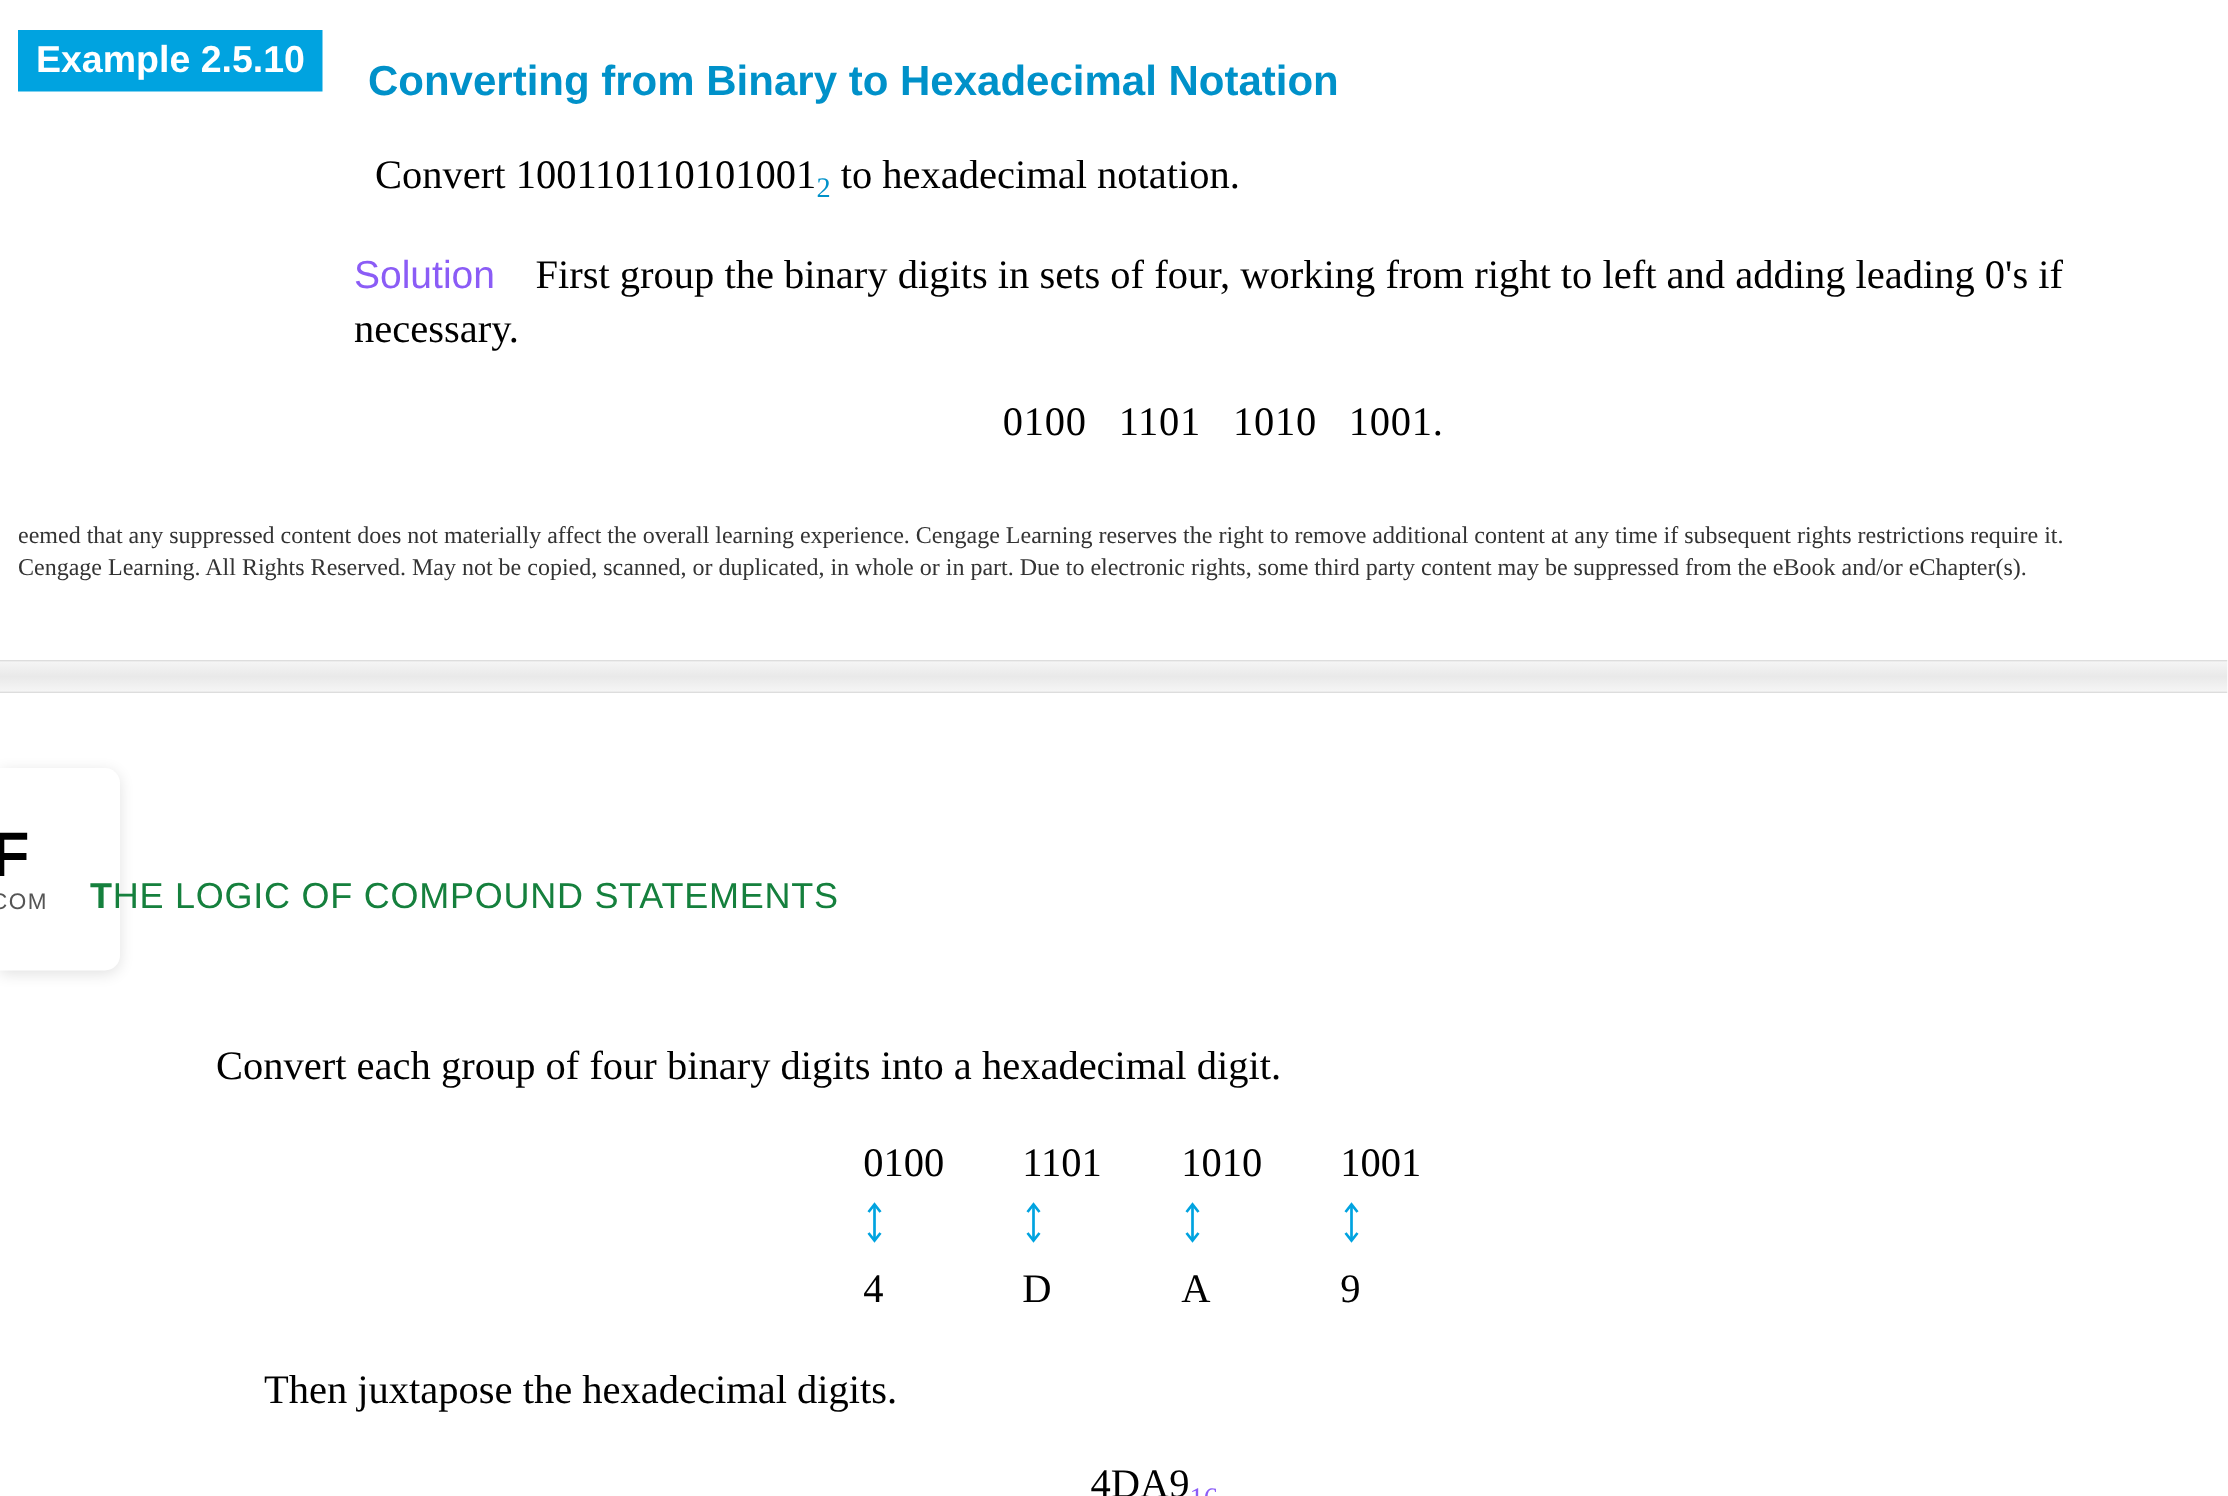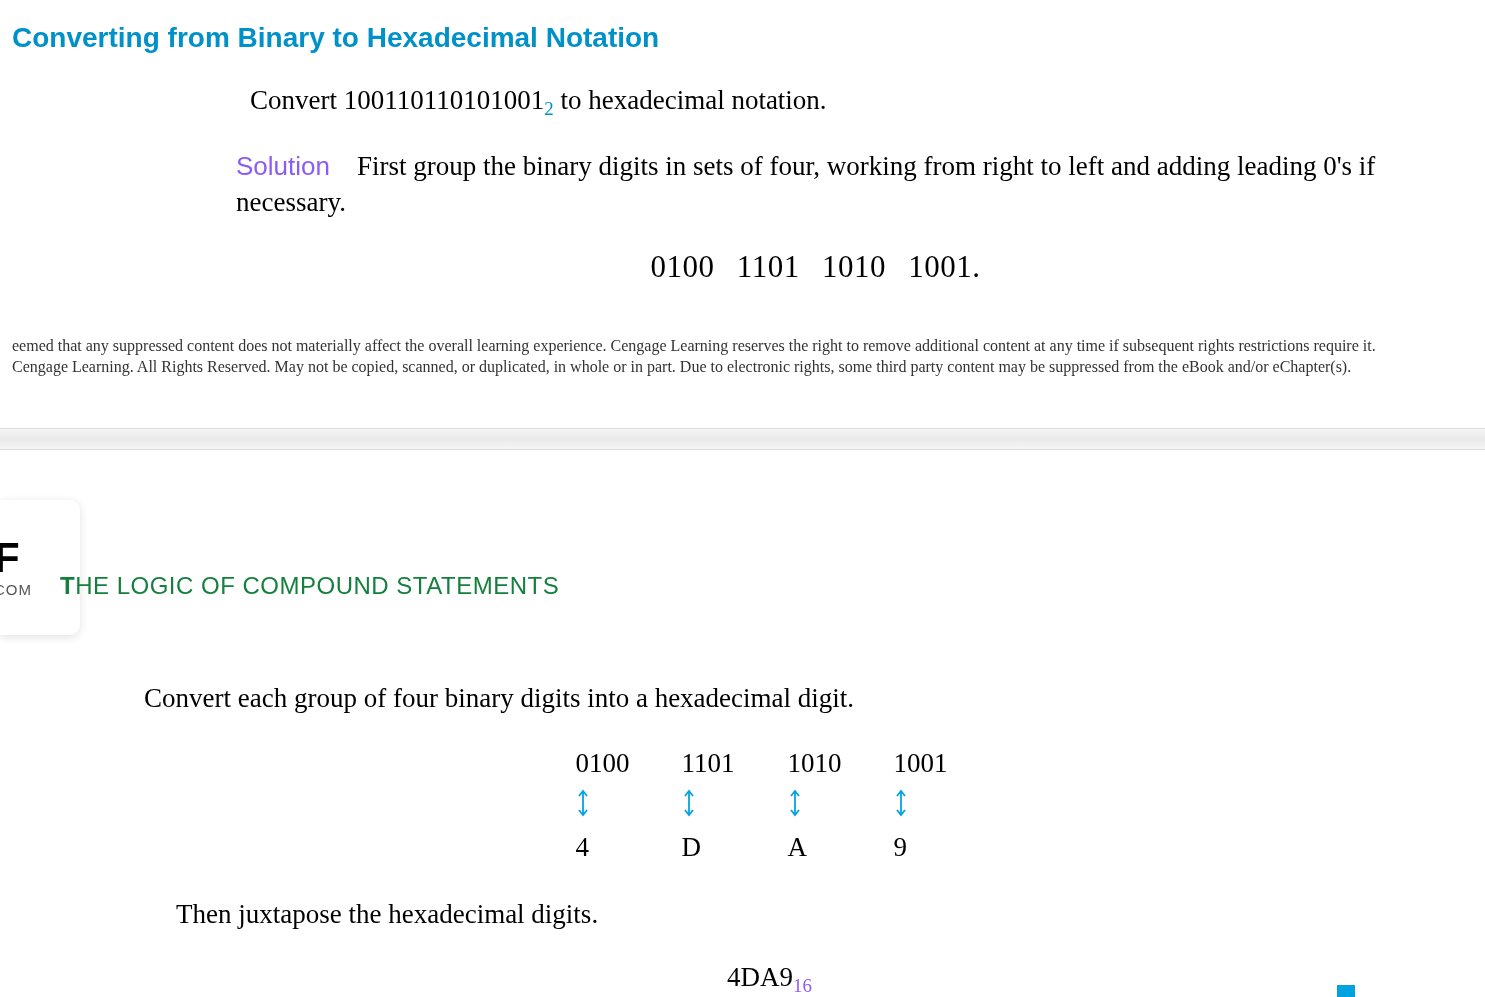--- a/index.html
+++ b/index.html
@@ -28,21 +28,21 @@
     font-weight: 700;
     font-size: 25px;
     padding: 6px 12px;
     white-space: nowrap;
   }
   .example-title {
     color: #0091c9;
     font-family: "Helvetica Neue", Arial, sans-serif;
     font-weight: 700;
     font-size: 28px;
-    margin-top: 2px;
+    margin-top: 18px;
   }
   .body-col {
     margin-left: 224px;
     max-width: 1175px;
   }
   .problem {
     font-size: 27px;
     margin-top: 28px;
     line-height: 1.35;
     margin-left: 14px;
@@ -58,21 +58,21 @@
     font-weight: 400;
     font-size: 26px;
   }
   .solution-block {
     font-size: 27px;
     margin-top: 26px;
     line-height: 1.35;
   }
   .grouped-line {
     text-align: center;
-    font-size: 31px;
+    font-size: 27px;
     margin-top: 28px;
     letter-spacing: 0.5px;
     word-spacing: 14px;
   }
 
   .copyright-block {
     font-family: "Times New Roman", Georgia, serif;
     font-size: 16px;
     color: #333;
     line-height: 1.35;
@@ -188,20 +188,21 @@
     background: #00a3e0;
   }
 </style>
 </head>
 <body>
 
 <div class="page">
 
   <div class="top-block">
     <div class="example-row">
+      <div class="example-badge">Example 2.5.10</div>
       <div class="example-title">Converting from Binary to Hexadecimal Notation</div>
     </div>
 
     <div class="body-col">
       <div class="problem">
         <span>Convert </span><span>100110110101001</span><span class="sub2">2</span><span> to hexadecimal notation.</span>
       </div>
       <div class="solution-block">
         <span class="solution-label">Solution</span>
         &nbsp;&nbsp;&nbsp;<span>First group the binary digits in sets of four, working from right to left and adding leading 0's if necessary.</span>

